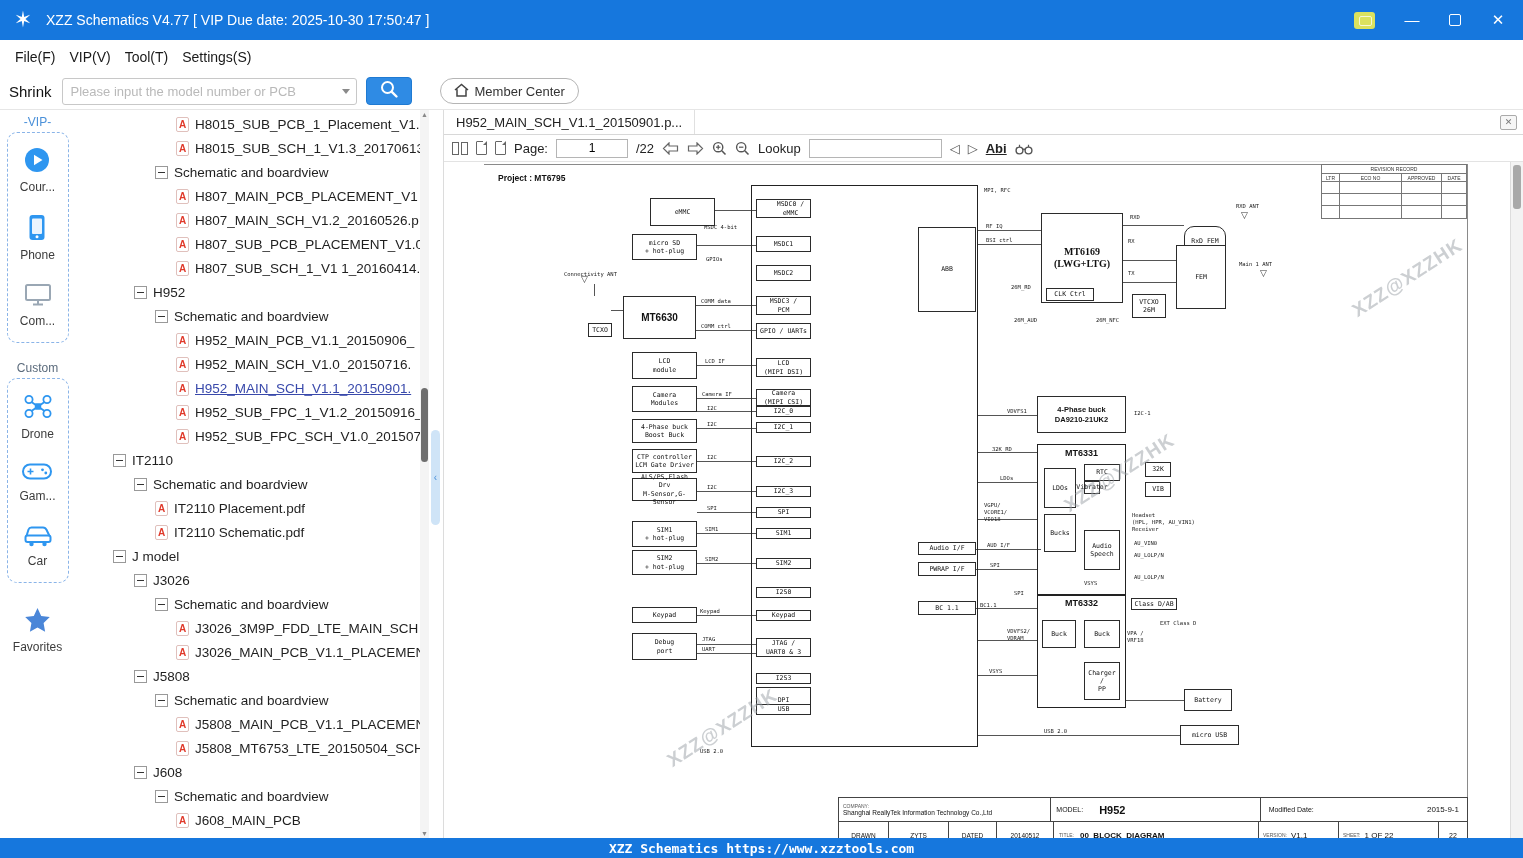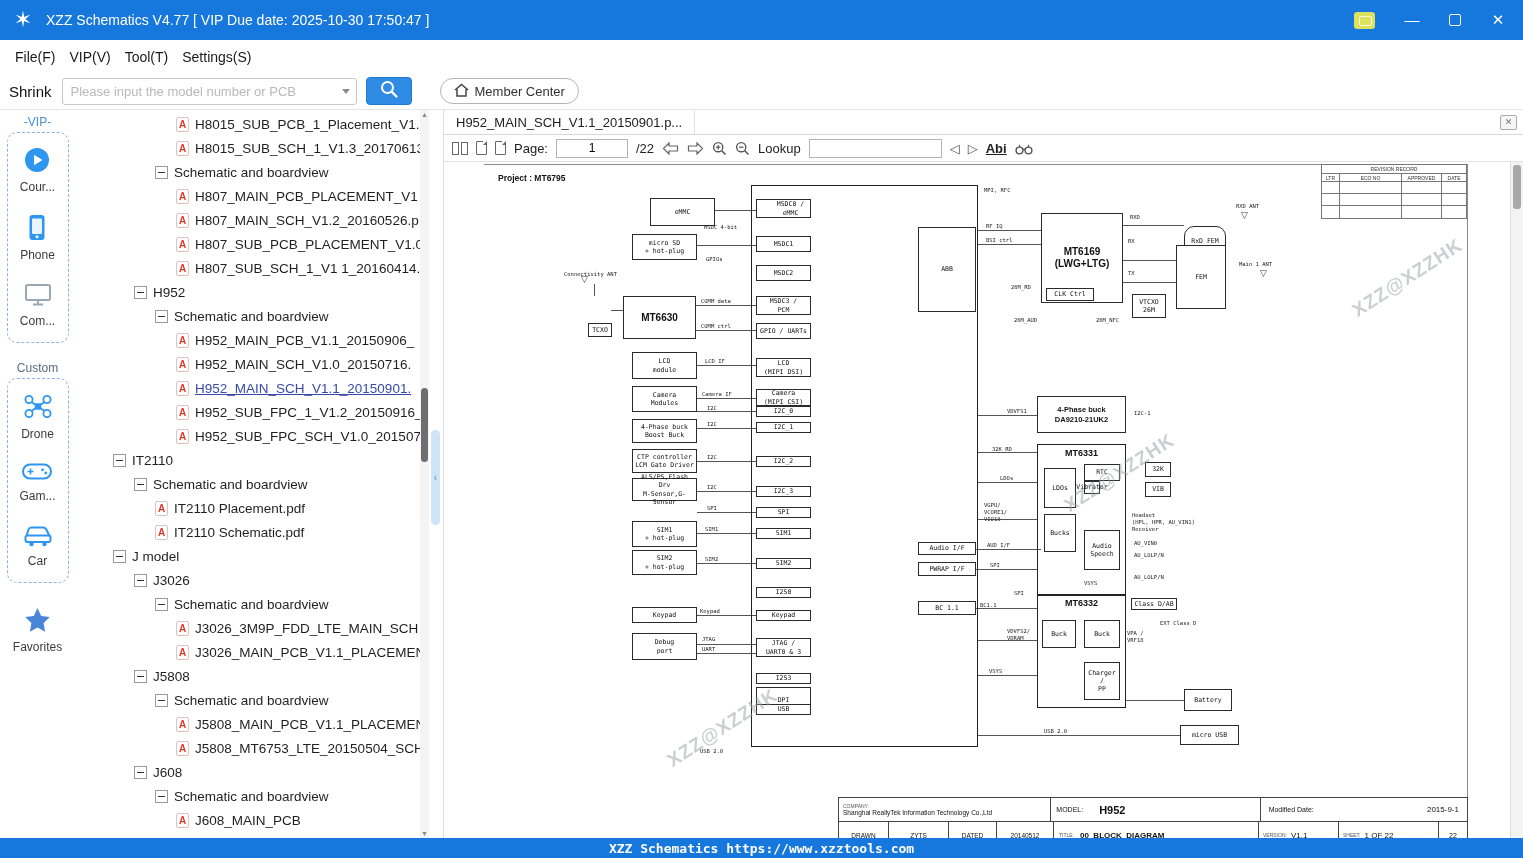--- a/index.html
+++ b/index.html
@@ -618,21 +618,21 @@
           <div class="blk" style="left: 312px; top: 448px; width: 55px; height: 11px;">Keypad</div>
           <div class="blk" style="left: 312px; top: 476px; width: 55px; height: 19px;">JTAG /
 UART0 &amp; 3</div>
           <div class="blk" style="left: 312px; top: 511px; width: 55px; height: 11px;">I2S3</div>
           <div class="blk" style="left: 312px; top: 525px; width: 55px; height: 26px;">DPI</div>
           <div class="blk" style="left: 312px; top: 542px; width: 55px; height: 11px;">USB</div>
           <div class="blk" style="left: 474px; top: 65px; width: 58px; height: 85px;">ABB</div>
           <div class="blk" style="left: 474px; top: 380px; width: 58px; height: 13px;">Audio I/F</div>
           <div class="blk" style="left: 474px; top: 400px; width: 58px; height: 14px;">PWRAP I/F</div>
           <div class="blk" style="left: 474px; top: 439px; width: 58px; height: 14px;">BC 1.1</div>
-          <div class="blk chip" style="left: 597px; top: 51px; width: 82px; height: 90px;">MT6169
+          <div class="blk chip" style="left: 597px; top: 51px; width: 82px; height: 90px; font-family: Liberation Serif, serif;">MT6169
 (LWG+LTG)</div>
           <div class="blk" style="left: 602px; top: 126px; width: 48px; height: 13px;">CLK Ctrl</div>
           <div class="blk" style="left: 740px; top: 64px; width: 42px; height: 30px; border-radius: 10px;">RxD FEM</div>
           <div class="blk" style="left: 732px; top: 83px; width: 50px; height: 64px;">FEM</div>
           <div class="blk" style="left: 688px; top: 132px; width: 34px; height: 24px;">VTCXO
 26M</div>
           <div class="blk chipsm" style="left: 593px; top: 234px; width: 89px; height: 37px;">4-Phase buck
 DA9210-21UK2</div>
           <div class="blk outline2" style="left: 593px; top: 282px; width: 89px; height: 152px;"></div>
           <div class="blk chiplabel" style="left: 593px; top: 284px; width: 89px; height: 14px;">MT6331</div>

